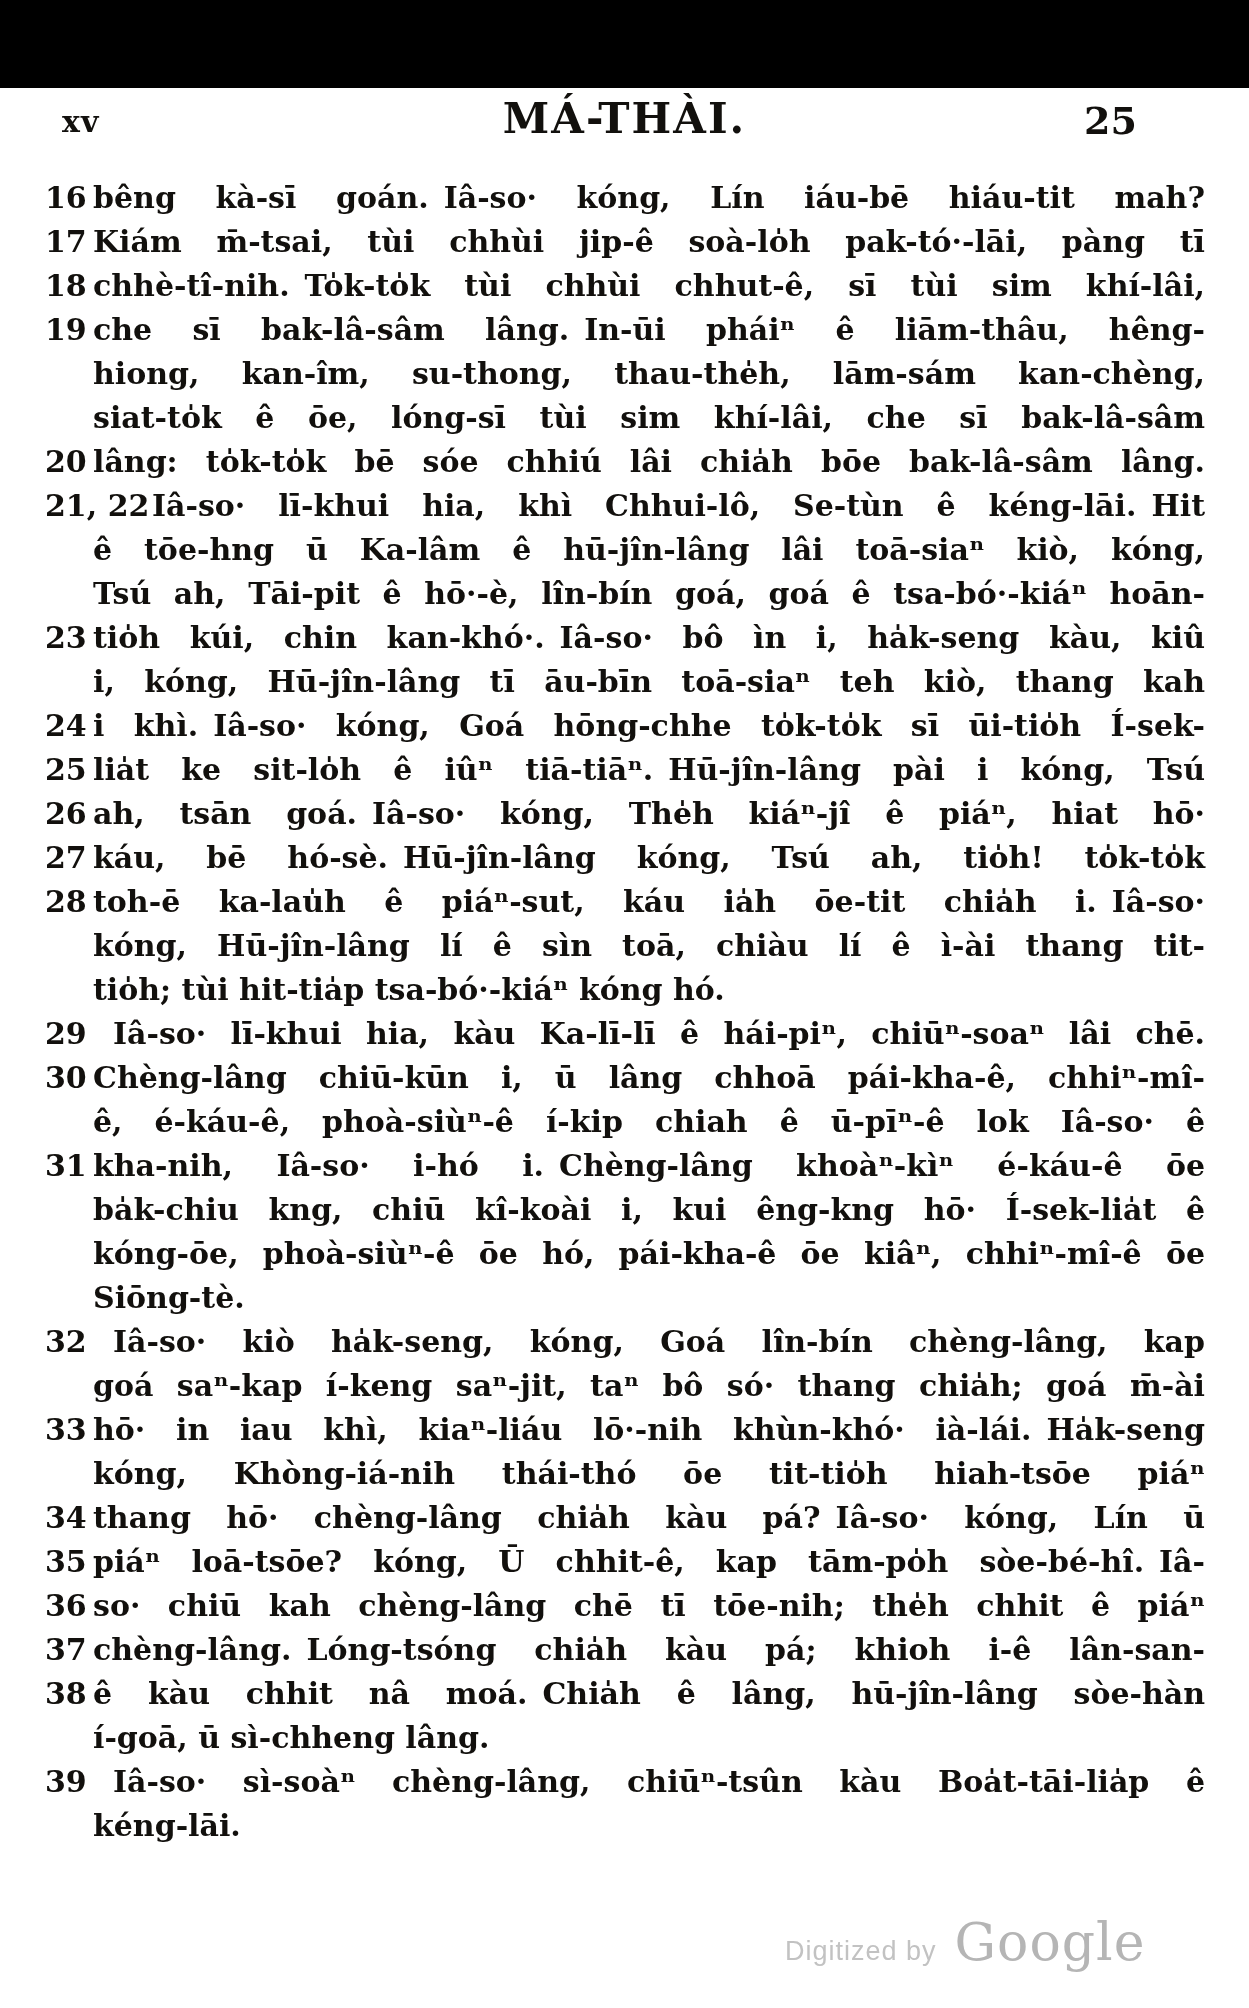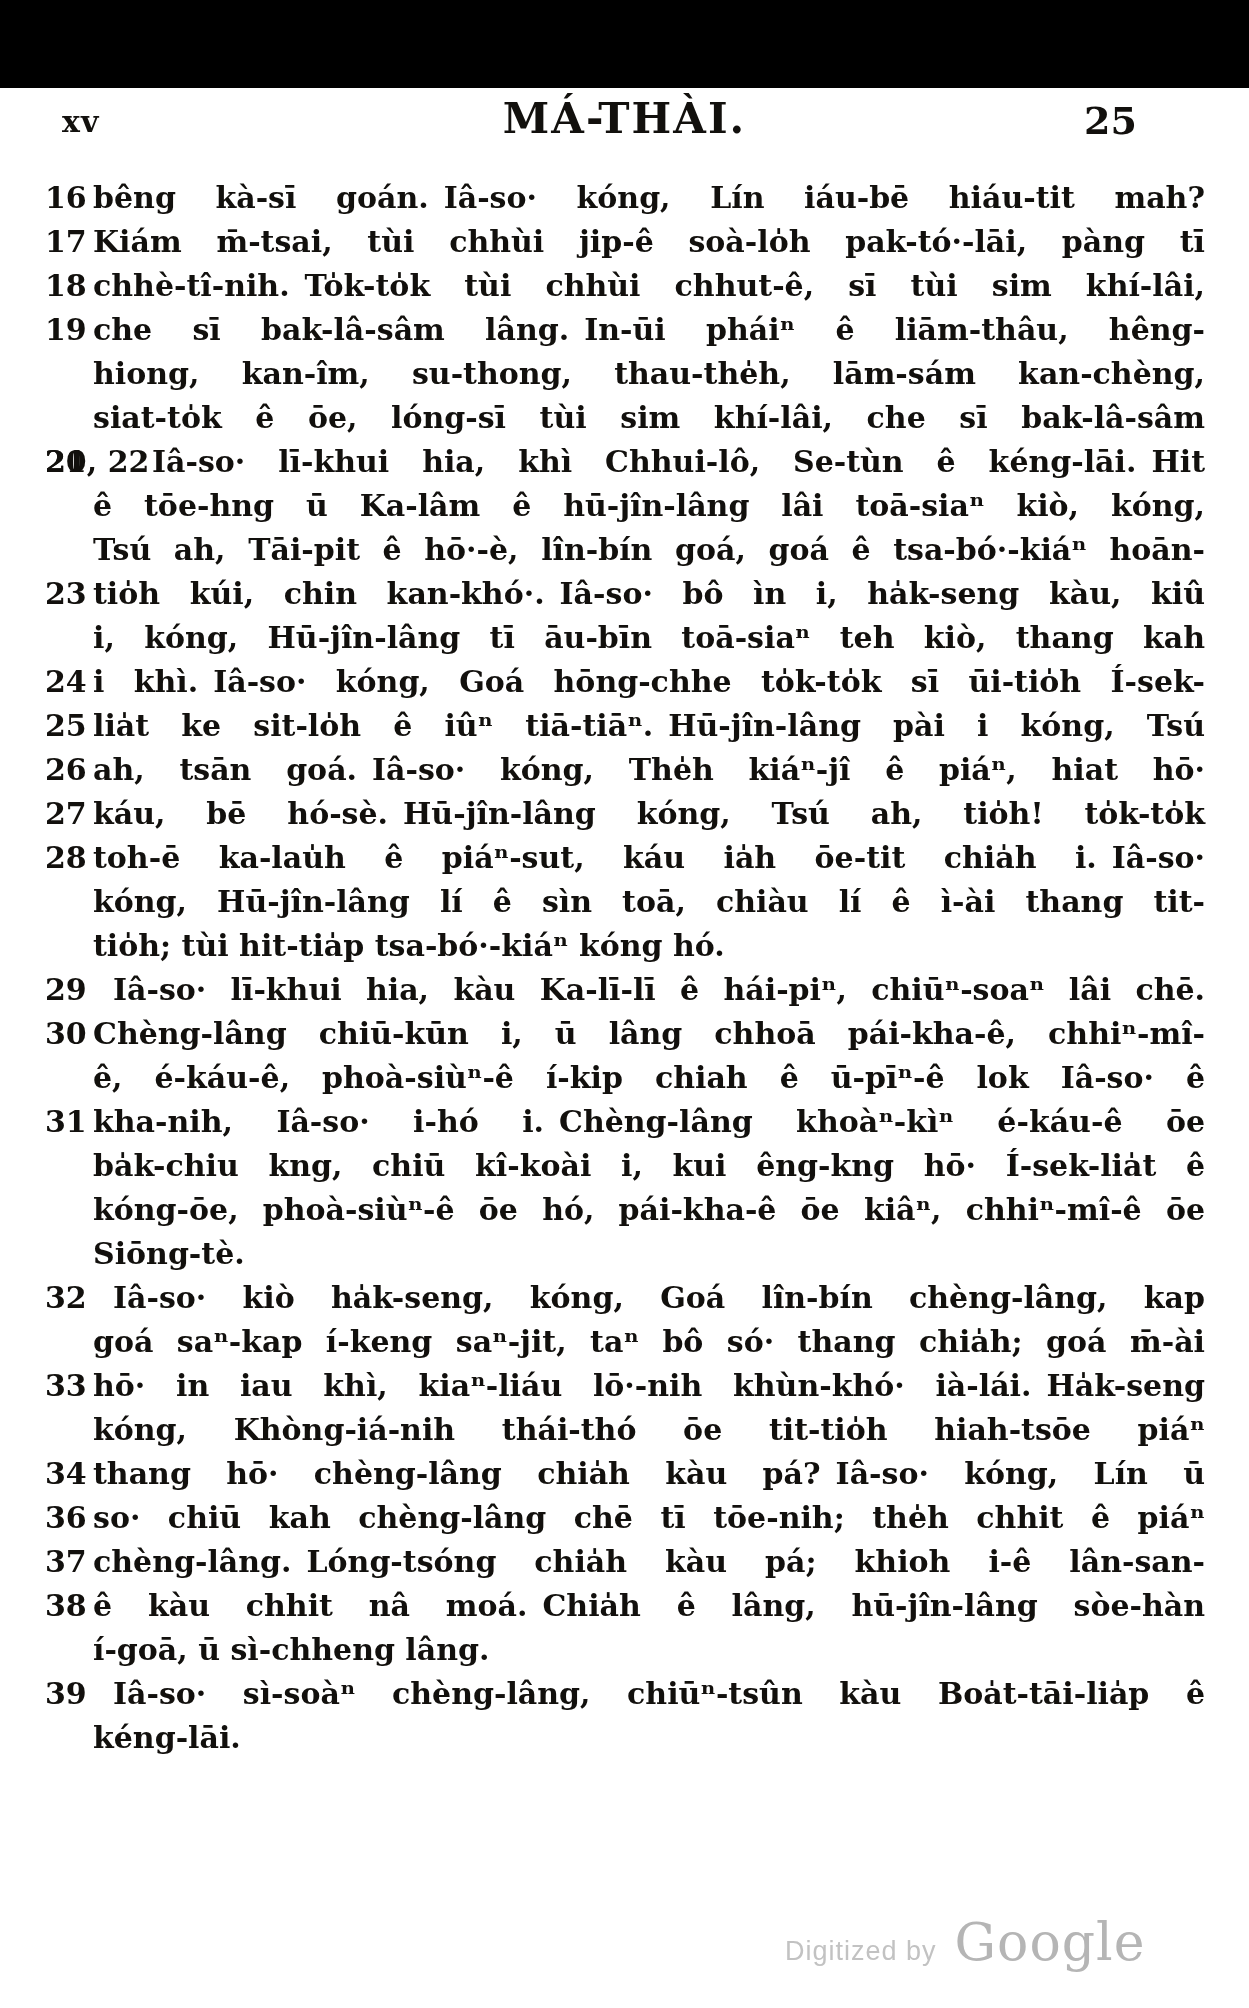--- a/index.html
+++ b/index.html
@@ -87,21 +87,21 @@
   <div class="page-number">25</div>
 </div>
 
 <div class="text-block">
     <div class="line full"><span class="vnum">16</span><span class="vtext">bêng kà-sī goán. Iâ-so· kóng, Lín iáu-bē hiáu-tit mah?</span></div>
     <div class="line full"><span class="vnum">17</span><span class="vtext">Kiám m̄-tsai, tùi chhùi jip-ê soà-lo̍h pak-tó·-lāi, pàng tī</span></div>
     <div class="line full"><span class="vnum">18</span><span class="vtext">chhè-tî-nih. To̍k-to̍k tùi chhùi chhut-ê, sī tùi sim khí-lâi,</span></div>
     <div class="line full"><span class="vnum">19</span><span class="vtext">che sī bak-lâ-sâm lâng. In-ūi pháiⁿ ê liām-thâu, hêng-</span></div>
     <div class="line full"><span class="vnum"></span><span class="vtext">hiong, kan-îm, su-thong, thau-the̍h, lām-sám kan-chèng,</span></div>
     <div class="line full"><span class="vnum"></span><span class="vtext">siat-to̍k ê ōe, lóng-sī tùi sim khí-lâi, che sī bak-lâ-sâm</span></div>
-    <div class="line full"><span class="vnum">20</span></div>
+    <div class="line full"><span class="vnum">20</span><span class="vtext">lâng: to̍k-to̍k bē sóe chhiú lâi chia̍h bōe bak-lâ-sâm lâng.</span></div>
     <div class="line full widenum"><span class="vnum">21, 22</span><span class="vtext">Iâ-so· lī-khui hia, khì Chhui-lô, Se-tùn ê kéng-lāi. Hit</span></div>
     <div class="line full"><span class="vnum"></span><span class="vtext">ê tōe-hng ū Ka-lâm ê hū-jîn-lâng lâi toā-siaⁿ kiò, kóng,</span></div>
     <div class="line full"><span class="vnum"></span><span class="vtext">Tsú ah, Tāi-pit ê hō·-è, lîn-bín goá, goá ê tsa-bó·-kiáⁿ hoān-</span></div>
     <div class="line full"><span class="vnum">23</span><span class="vtext">tio̍h kúi, chin kan-khó·. Iâ-so· bô ìn i, ha̍k-seng kàu, kiû</span></div>
     <div class="line full"><span class="vnum"></span><span class="vtext">i, kóng, Hū-jîn-lâng tī āu-bīn toā-siaⁿ teh kiò, thang kah</span></div>
     <div class="line full"><span class="vnum">24</span><span class="vtext">i khì. Iâ-so· kóng, Goá hōng-chhe to̍k-to̍k sī ūi-tio̍h Í-sek-</span></div>
     <div class="line full"><span class="vnum">25</span><span class="vtext">lia̍t ke sit-lo̍h ê iûⁿ tiā-tiāⁿ. Hū-jîn-lâng pài i kóng, Tsú</span></div>
     <div class="line full"><span class="vnum">26</span><span class="vtext">ah, tsān goá. Iâ-so· kóng, The̍h kiáⁿ-jî ê piáⁿ, hiat hō·</span></div>
     <div class="line full"><span class="vnum">27</span><span class="vtext">káu, bē hó-sè. Hū-jîn-lâng kóng, Tsú ah, tio̍h! to̍k-to̍k</span></div>
     <div class="line full"><span class="vnum">28</span><span class="vtext">toh-ē ka-lau̍h ê piáⁿ-sut, káu ia̍h ōe-tit chia̍h i. Iâ-so·</span></div>
@@ -112,20 +112,21 @@
     <div class="line full"><span class="vnum"></span><span class="vtext">ê, é-káu-ê, phoà-siùⁿ-ê í-kip chiah ê ū-pīⁿ-ê lok Iâ-so· ê</span></div>
     <div class="line full"><span class="vnum">31</span><span class="vtext">kha-nih, Iâ-so· i-hó i. Chèng-lâng khoàⁿ-kìⁿ é-káu-ê ōe</span></div>
     <div class="line full"><span class="vnum"></span><span class="vtext">ba̍k-chiu kng, chiū kî-koài i, kui êng-kng hō· Í-sek-lia̍t ê</span></div>
     <div class="line full"><span class="vnum"></span><span class="vtext">kóng-ōe, phoà-siùⁿ-ê ōe hó, pái-kha-ê ōe kiâⁿ, chhiⁿ-mî-ê ōe</span></div>
     <div class="line"><span class="vnum"></span><span class="vtext">Siōng-tè.</span></div>
     <div class="line full indent"><span class="vnum">32</span><span class="vtext">Iâ-so· kiò ha̍k-seng, kóng, Goá lîn-bín chèng-lâng, kap</span></div>
     <div class="line full"><span class="vnum"></span><span class="vtext">goá saⁿ-kap í-keng saⁿ-jit, taⁿ bô só· thang chia̍h; goá m̄-ài</span></div>
     <div class="line full"><span class="vnum">33</span><span class="vtext">hō· in iau khì, kiaⁿ-liáu lō·-nih khùn-khó· ià-lái. Ha̍k-seng</span></div>
     <div class="line full"><span class="vnum"></span><span class="vtext">kóng, Khòng-iá-nih thái-thó ōe tit-tio̍h hiah-tsōe piáⁿ</span></div>
     <div class="line full"><span class="vnum">34</span><span class="vtext">thang hō· chèng-lâng chia̍h kàu pá? Iâ-so· kóng, Lín ū</span></div>
+    <div class="line full"><span class="vnum">35</span><span class="vtext">piáⁿ loā-tsōe? kóng, Ū chhit-ê, kap tām-po̍h sòe-bé-hî. Iâ-</span></div>
     <div class="line full"><span class="vnum">36</span><span class="vtext">so· chiū kah chèng-lâng chē tī tōe-nih; the̍h chhit ê piáⁿ</span></div>
     <div class="line full"><span class="vnum">37</span><span class="vtext">chèng-lâng. Lóng-tsóng chia̍h kàu pá; khioh i-ê lân-san-</span></div>
     <div class="line full"><span class="vnum">38</span><span class="vtext">ê kàu chhit nâ moá. Chia̍h ê lâng, hū-jîn-lâng sòe-hàn</span></div>
     <div class="line"><span class="vnum"></span><span class="vtext">í-goā, ū sì-chheng lâng.</span></div>
     <div class="line full indent"><span class="vnum">39</span><span class="vtext">Iâ-so· sì-soàⁿ chèng-lâng, chiūⁿ-tsûn kàu Boa̍t-tāi-lia̍p ê</span></div>
     <div class="line"><span class="vnum"></span><span class="vtext">kéng-lāi.</span></div>
   </div>
 
 <div class="watermark">
   <span class="wm-credit">Digitized by</span>

